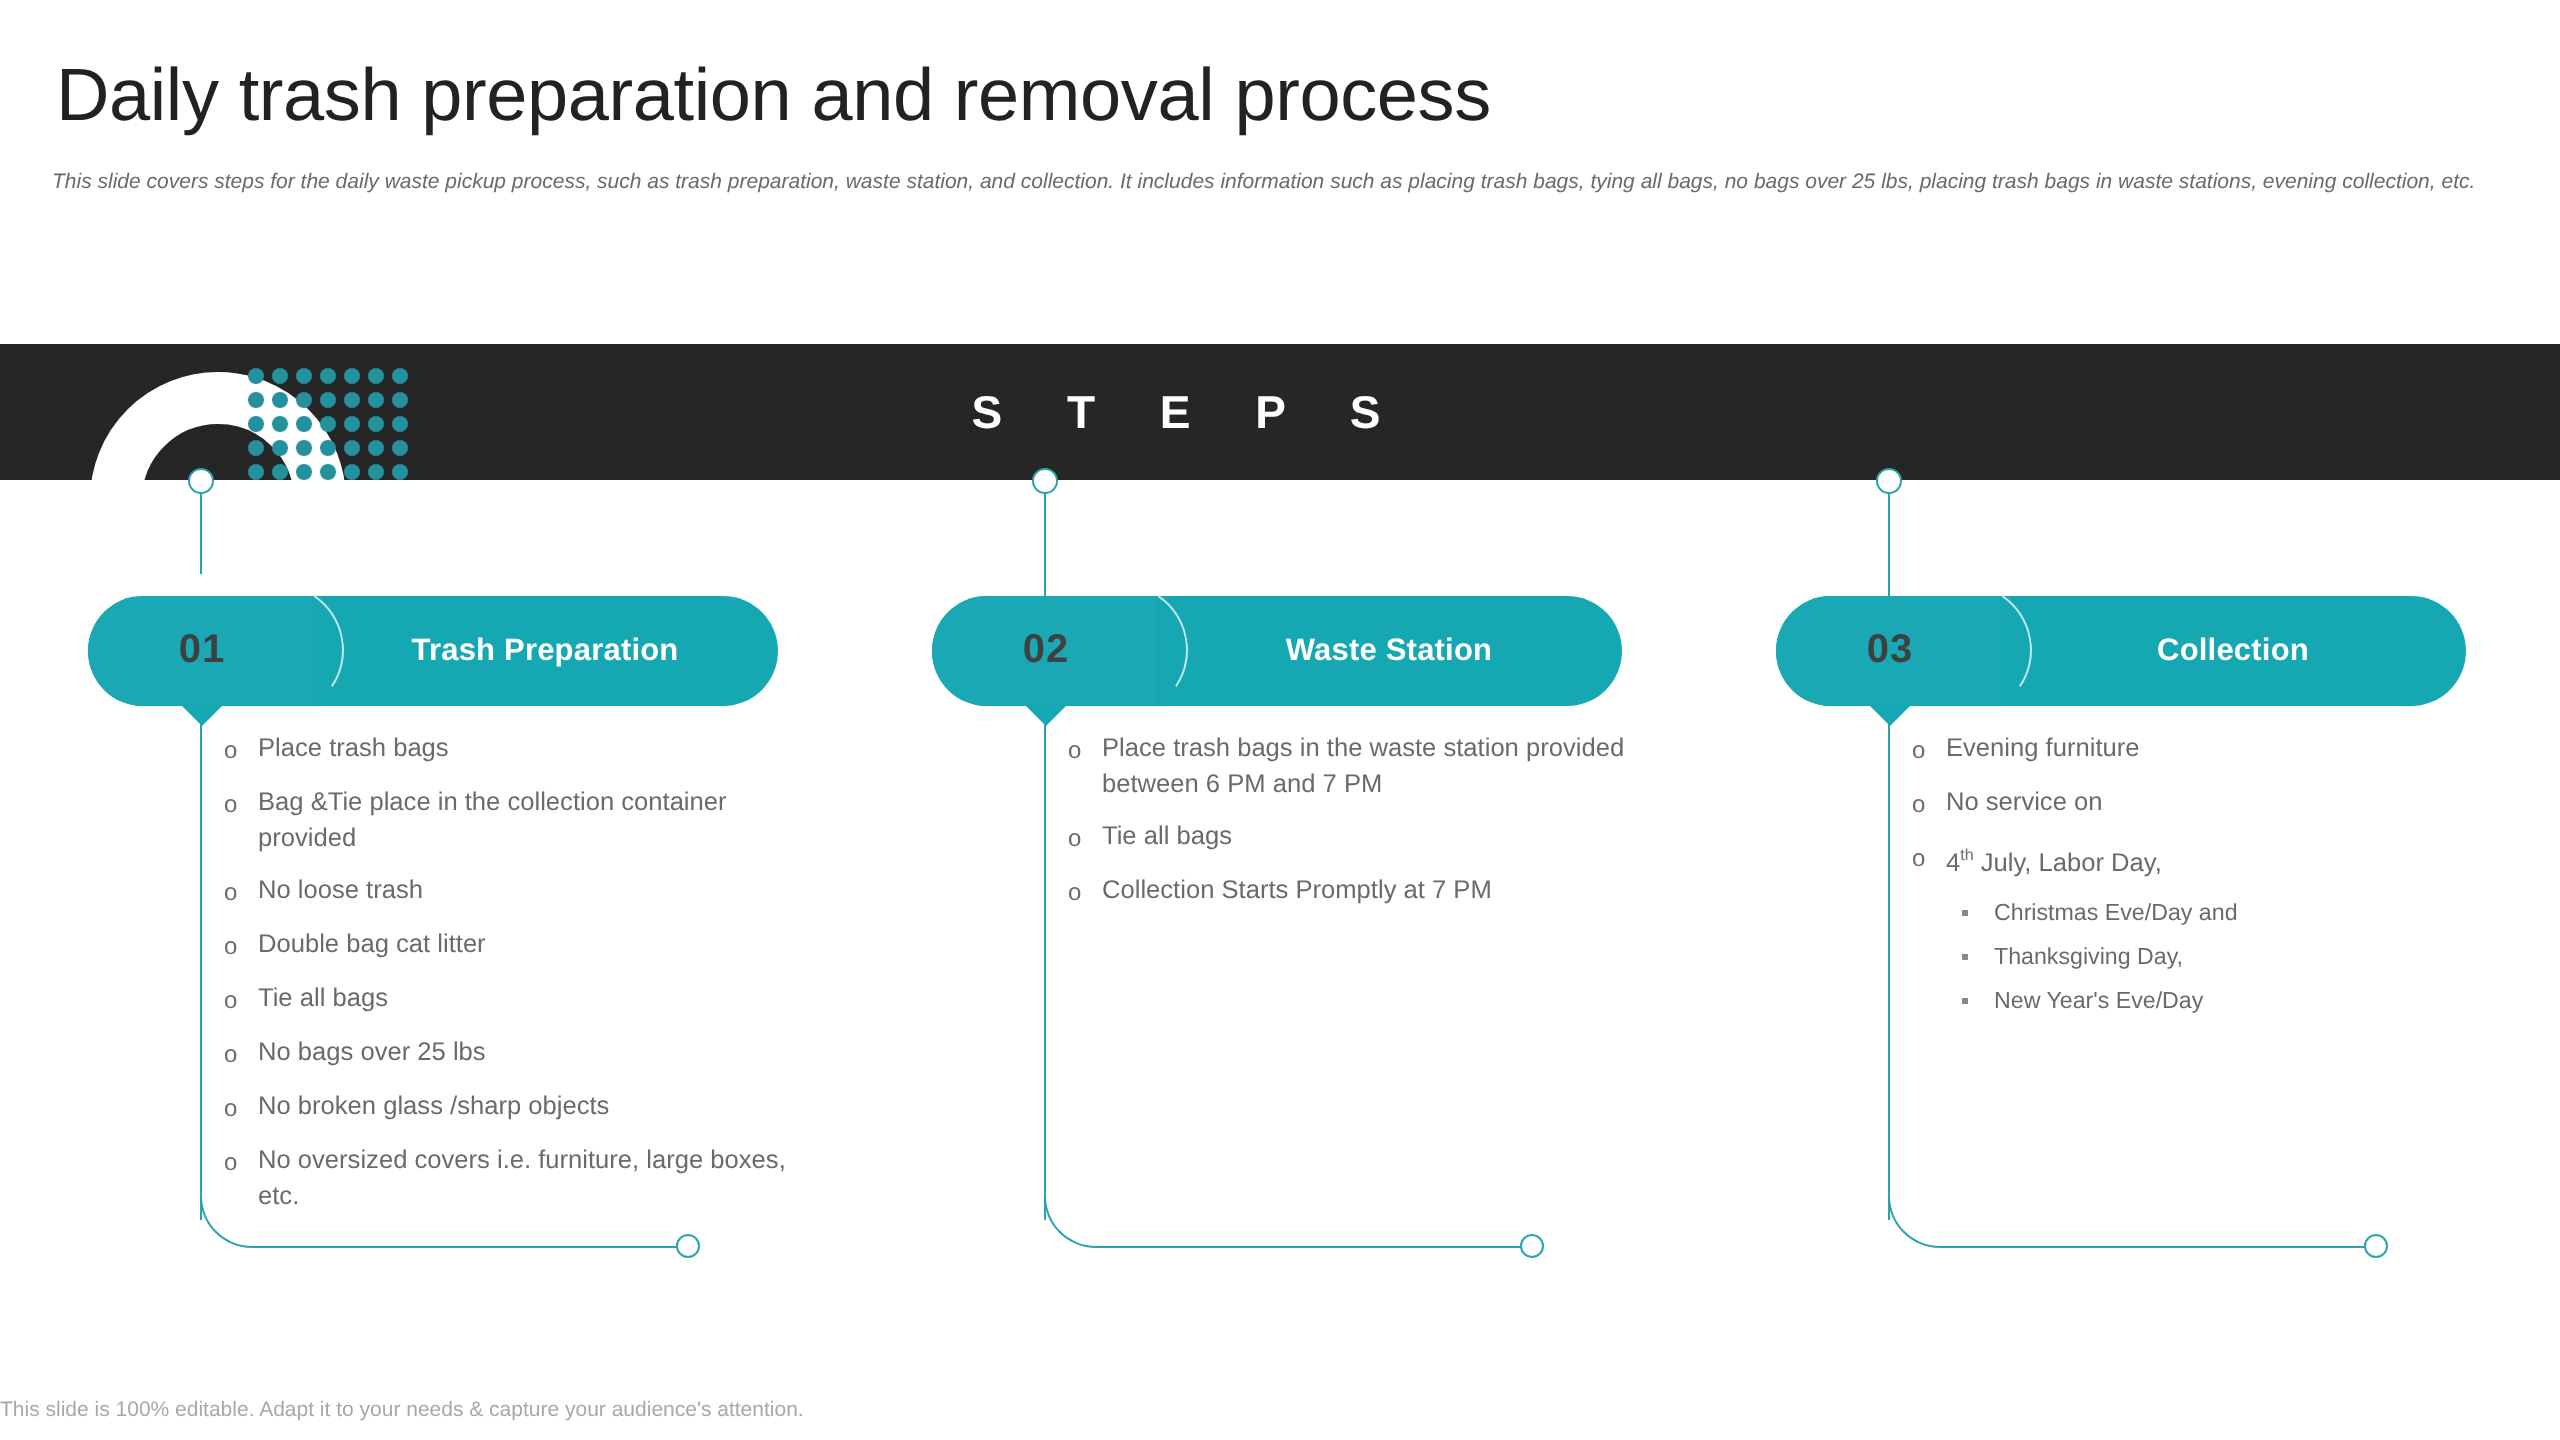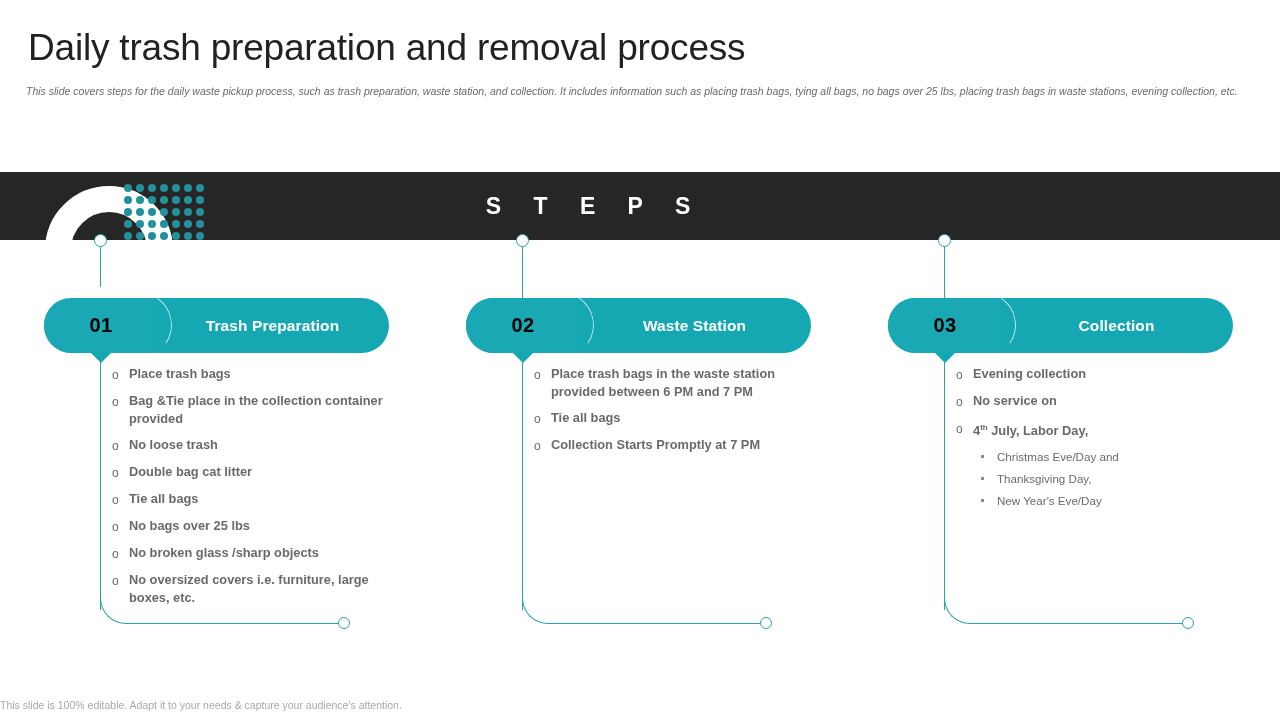--- a/index.html
+++ b/index.html
@@ -87,21 +87,21 @@
     width:345px; height:55px; border-radius:28px;
     background:#15a8b3; z-index:2;
   }
   .pill-num {
     position:absolute; left:0px; top:58px;
     width:112px; height:55px; border-radius:28px 0 0 28px;
     background:#1aa9b4; z-index:3;
     display:flex; align-items:center; justify-content:center;
   }
   .pill-num span {
-    color:#000000; font-size:20px; font-weight:700; letter-spacing:0.5px;
+    color:#404040; font-size:20px; font-weight:700; letter-spacing:0.5px;
     padding-left:2px;
   }
   
   .pill-arc {
     position:absolute; left:62px; top:52px;
     width:66px; height:66px; border-radius:50%;
     border:1px solid rgba(255,255,255,0.72);
     border-left-color:transparent; border-top-color:transparent;
     border-bottom-color:transparent;
     transform: rotate(-11deg); z-index:4;
@@ -126,21 +126,21 @@
   }
   .b-item {
     display:flex; align-items:flex-start;
     margin-bottom:8px;
   }
   .b-mark {
     width:17px; flex:0 0 17px;
     color:#6b6b6b; font-size:12px; line-height:18px; padding-top:1px;
   }
   .b-text {
-    color:#6a6a6a; font-size:12.8px; line-height:18px; font-weight:700;
+    color:#6a6a6a; font-size:12.8px; line-height:18px; font-weight:400;
   }
   .sub-list { margin-top:4px; margin-left:25px; }
   .s-item { display:flex; align-items:flex-start; margin-bottom:5px; }
   .s-mark {
     width:16px; flex:0 0 16px; padding-top:7px;
   }
   .s-mark i { display:block; width:3px; height:3px; background:#8a8a8a; }
   .s-text { color:#6a6a6a; font-size:11.6px; line-height:17px; }
   .sup { font-size:8px; vertical-align:super; }
 
@@ -289,21 +289,21 @@
     <div class="pill"></div>
     <div class="pill-num">
         <span>03</span>
       </div>
     <div class="pill-arc"></div>
     <div class="pill-label">Collection</div>
     <div class="notch"></div>
     <div class="bullets" id="bullets-2">
         <div class="b-item">
           <div class="b-mark">o</div>
-          <div class="b-text">Evening collection</div>
+          <div class="b-text">Evening furniture</div>
         </div>
         <div class="b-item">
           <div class="b-mark">o</div>
           <div class="b-text">No service on</div>
         </div>
         <div class="b-item">
           <div class="b-mark">o</div>
           <div class="b-text">4<span class="sup">th</span> July, Labor Day,</div>
         </div>
         <div class="sub-list">

